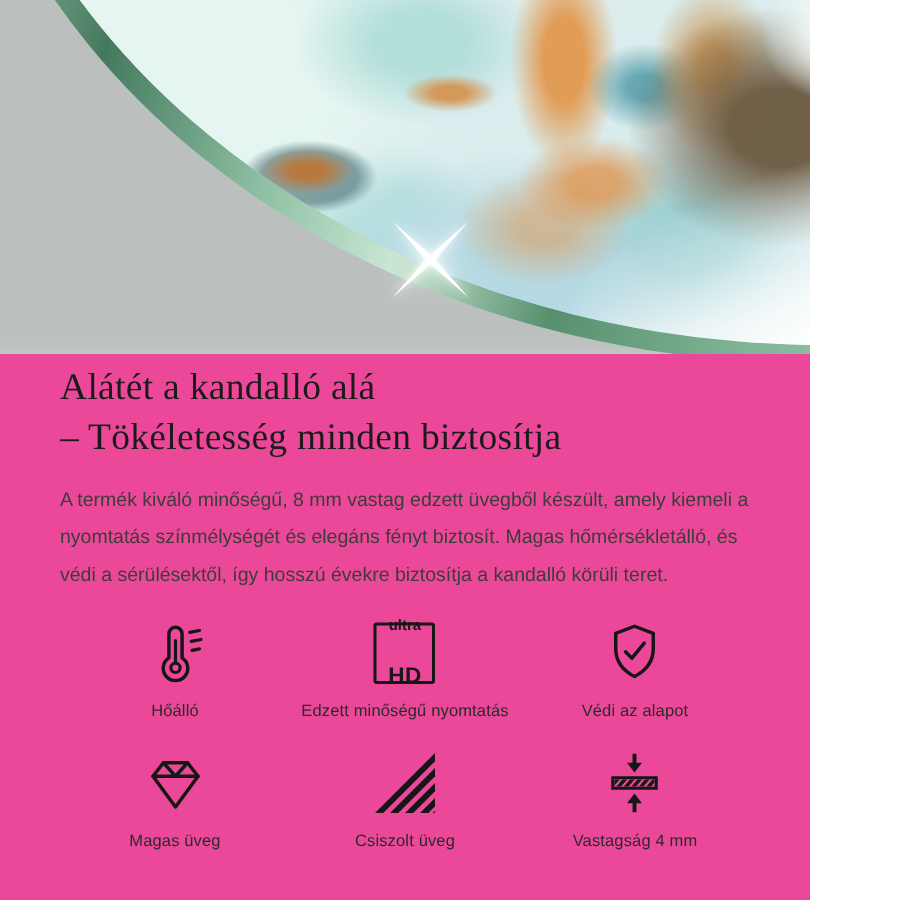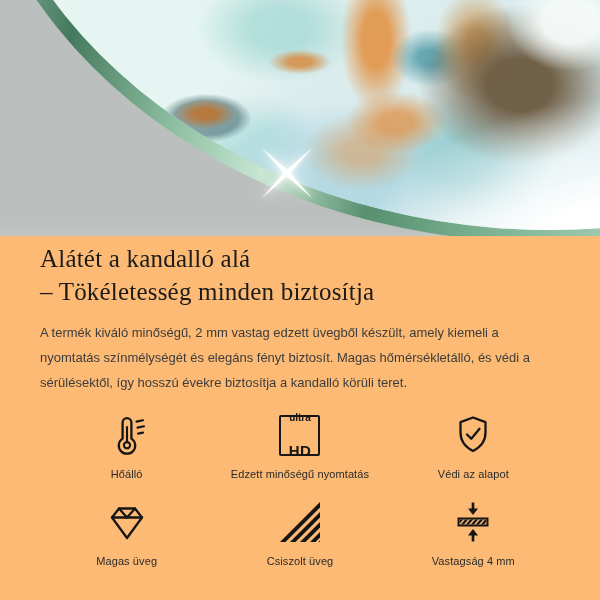--- a/index.html
+++ b/index.html
@@ -1,16 +1,16 @@
 <!DOCTYPE html>
 <html><head>
 <meta charset="utf-8">
 <style>
   html,body{margin:0;padding:0;background:#ffffff;}
-  .page{position:relative;width:600px;height:600px;overflow:hidden;background:#fdba74;
+  .page{position:relative;width:540px;height:600px;overflow:hidden;background:#ec4899;
         font-family:"Liberation Sans",sans-serif;color:#1b1b1b;}
 
   
   .hero{position:relative;width:600px;height:236px;overflow:hidden;background:#ffffff;}
   .glass-shadow{position:absolute;left:-52px;top:-704px;width:1164px;height:960px;
 ary    border-radius:50%;background:rgba(104,116,110,0.45);filter:blur(16px);}
   .glass-rim{position:absolute;left:-40px;top:-718px;width:1164px;height:960px;border-radius:50%;
     background:linear-gradient(108deg,#cfe6d6 0%,#74a88b 8%,#a8d2b8 14%,#45795d 24%,
       #8dbfa2 33%,#c8e6d2 40%,#57906f 48%,#79b08f 56%,#a5cdb4 66%,#eaf5ee 80%);}
   .glass-surface{position:absolute;left:-32px;top:-730px;width:1164px;height:960px;
@@ -75,21 +75,21 @@
         <circle cx="37" cy="37" r="3.2"></circle>
       </g>
     </svg>
   </section>
 
   <section class="content">
     <h1 class="title">
       <span>Alátét a kandalló alá</span>
       <span>– Tökéletesség minden biztosítja</span>
     </h1>
-    <p class="desc">A termék kiváló minőségű, 2 mm vastag edzett üvegből készült, amely kiemeli a nyomtatás színmélységét és elegáns fényt biztosít. Magas hőmérsékletálló, és védi a sérülésektől, így hosszú évekre biztosítja a kandalló körüli teret.</p>
+    <p class="desc">A termék kiváló minőségű, 8 mm vastag edzett üvegből készült, amely kiemeli a nyomtatás színmélységét és elegáns fényt biztosít. Magas hőmérsékletálló, és védi a sérülésektől, így hosszú évekre biztosítja a kandalló körüli teret.</p>
 
     <div class="features">
 
       <div class="feature">
         <div class="icn">
           <svg class="ic" width="44" height="44" viewBox="0 0 44 44">
             <path d="M17.6 25.6 V9.6 a4.4 4.4 0 0 1 8.8 0 v16 a8.2 8.2 0 1 1 -8.8 0 Z"></path>
             <circle cx="22" cy="32.2" r="3.1" stroke-width="2.1"></circle>
             <line x1="22" y1="28.6" x2="22" y2="14" stroke-width="2.1"></line>
             <line x1="31.5" y1="8.6" x2="38" y2="7.3" stroke-width="2.1"></line>

